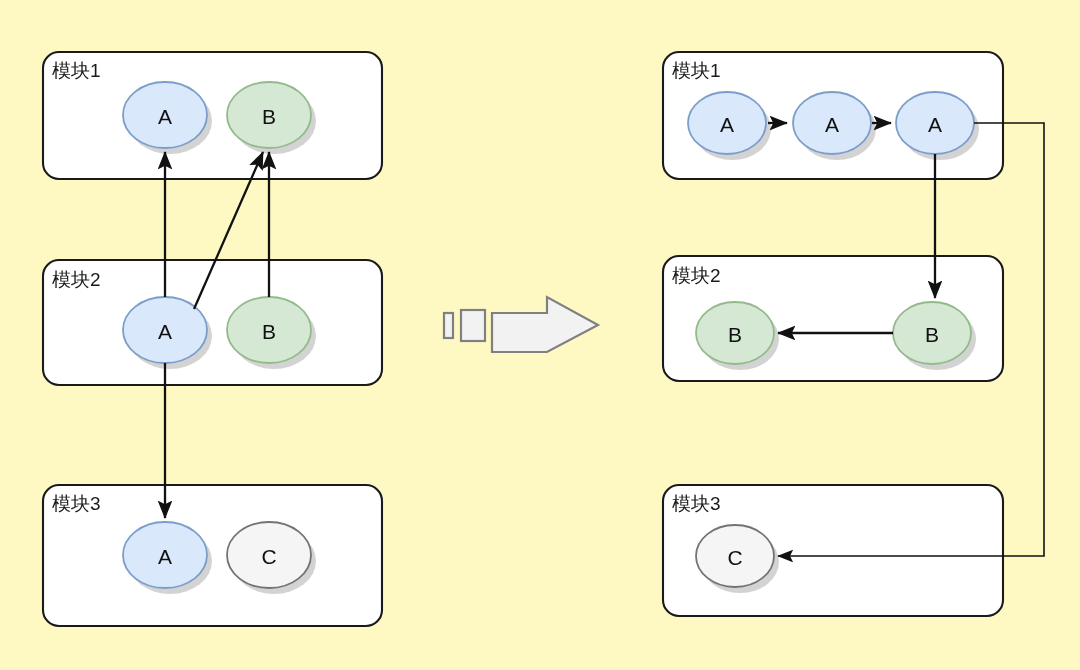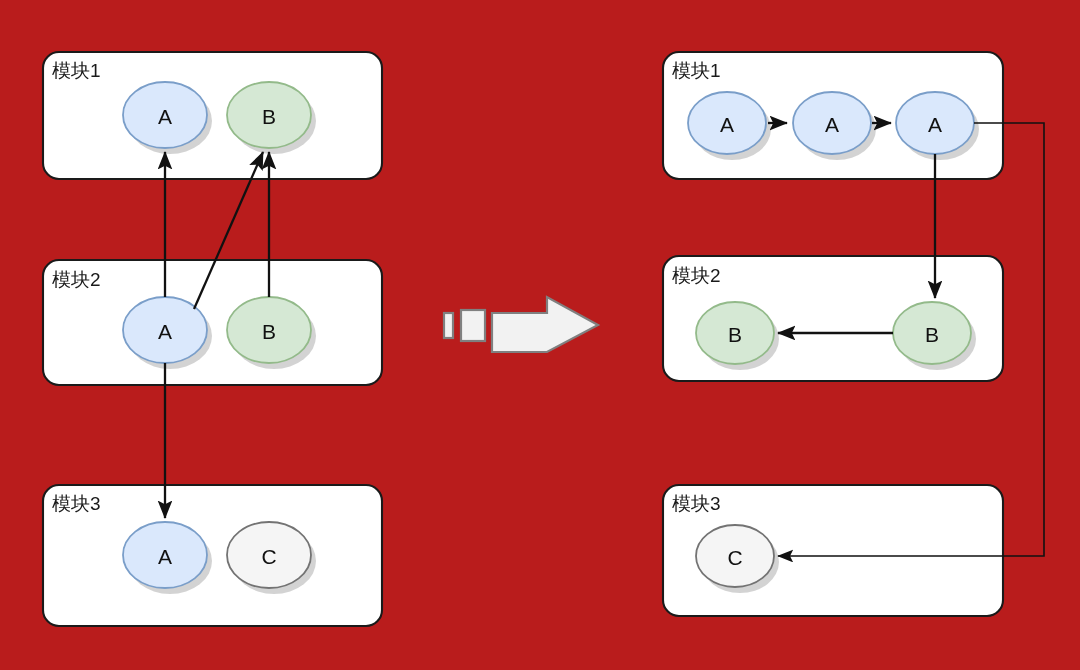--- a/index.html
+++ b/index.html
@@ -8,21 +8,21 @@
     padding: 0;
     background: #ffffff;
   }
   body {
     font-family: "Liberation Sans", "DejaVu Sans", sans-serif;
   }
   #canvas {
     position: relative;
     width: 1080px;
     height: 670px;
-    background: #b91c1c;
+    background: #fef9c3;
     overflow: hidden;
   }
   #diagram-svg {
     position: absolute;
     left: 0;
     top: 0;
     width: 1080px;
     height: 670px;
   }
   .module-label {

